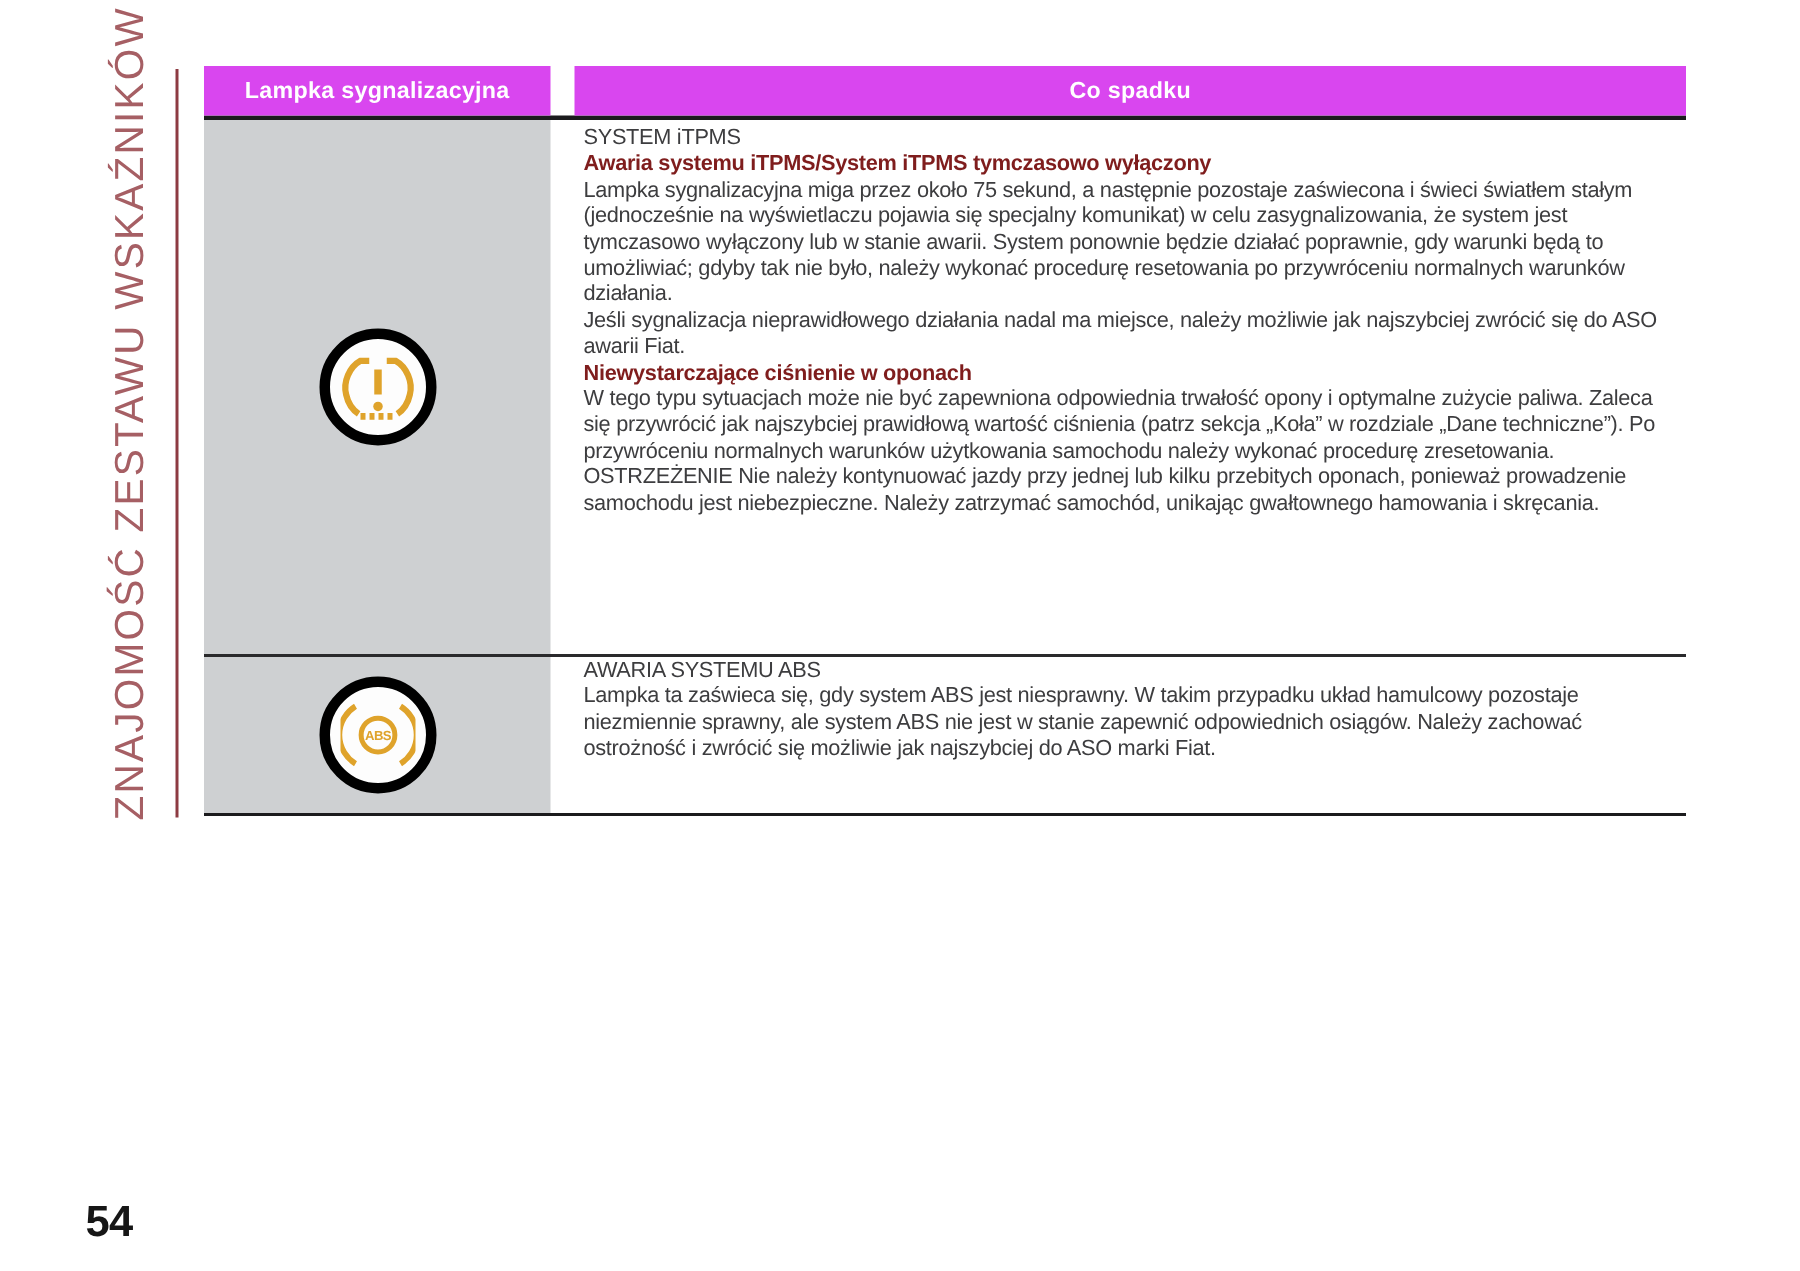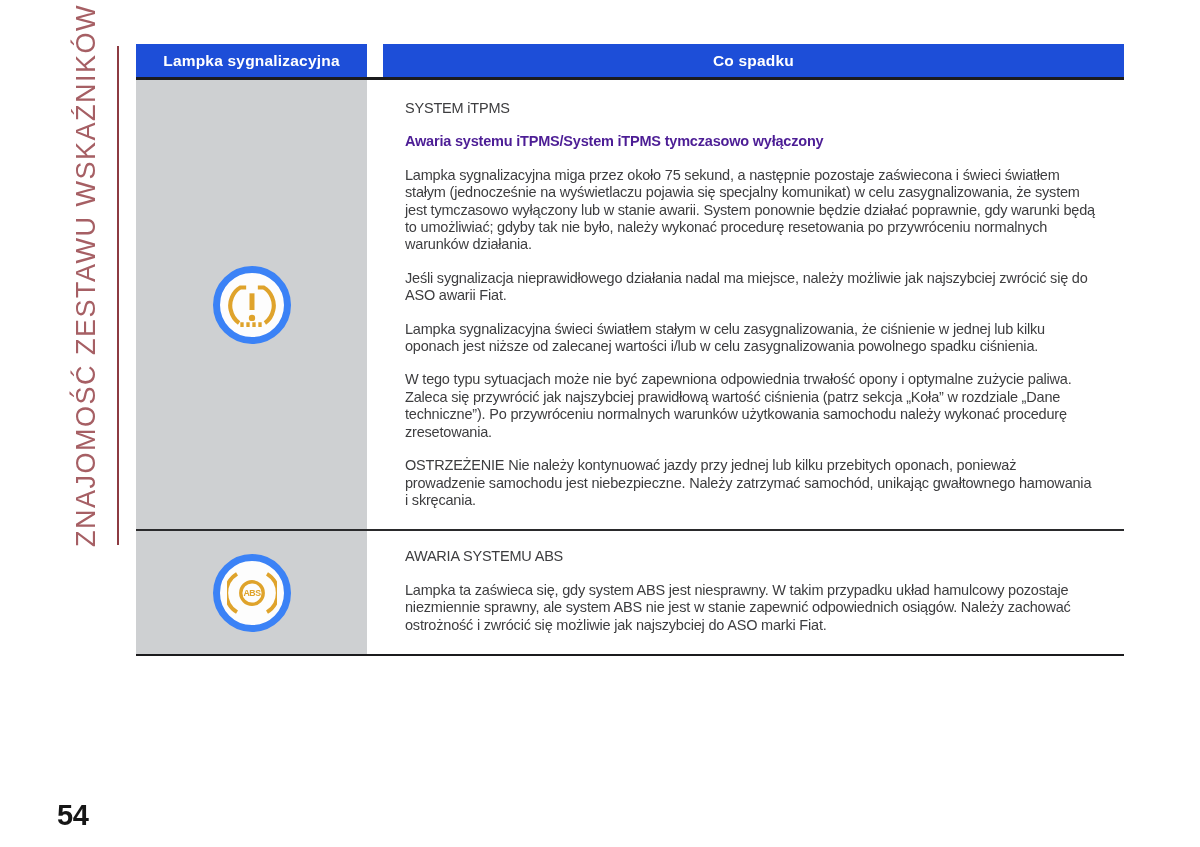--- a/index.html
+++ b/index.html
@@ -7,41 +7,41 @@
         font-family:"Liberation Sans",sans-serif;}
 
   
   .chapter{position:absolute;left:71px;top:547px;transform-origin:0 0;transform:rotate(-90deg);
            white-space:nowrap;font-size:27px;letter-spacing:1.5px;color:#a65f64;font-weight:400;}
   .chapter-rule{position:absolute;left:117px;top:46px;width:2px;height:499px;background:#8d3b42;}
 
   
   .wtable{position:absolute;left:136px;top:44px;width:988px;}
   .thead{display:flex;gap:16px;height:33px;}
-  .th{background:#1d4ed8;color:#ffffff;font-weight:bold;font-size:15.5px;
+  .th{background:#d946ef;color:#ffffff;font-weight:bold;font-size:15.5px;
       display:flex;align-items:center;justify-content:center;letter-spacing:0.2px;}
   .th-left{width:231px;flex:0 0 231px;}
   .th-right{flex:1;}
   .thead-rule{height:3px;background:#1b1b1d;}
 
   .row{display:flex;align-items:stretch;}
   .row-tpms{min-height:356px;}
   .row-abs{min-height:104px;}
   .cell-lamp{width:231px;flex:0 0 231px;background:#ced0d2;
              display:flex;align-items:center;justify-content:center;}
   .cell-desc{flex:1;padding:4px 10px 4px 22px;font-size:14.5px;line-height:17.4px;
              color:#3d3d3f;letter-spacing:-0.2px;}
-  .cell-desc p{margin:16px;}
-  .b{font-weight:bold;color:#4c1d95;}
+  .cell-desc p{margin:0;}
+  .b{font-weight:bold;color:#7f1d1d;}
   .row-abs .cell-desc{padding-top:1px;}
   .row-rule{height:2px;background:#2a2a2c;}
   .table-bottom-rule{height:2px;background:#1b1b1d;}
 
   
-  .lamp{width:78px;height:78px;box-sizing:border-box;border:7px solid #3b82f6;border-radius:50%;
+  .lamp{width:78px;height:78px;box-sizing:border-box;border:7px solid #000000;border-radius:50%;
         background:#fdfdfd;display:flex;align-items:center;justify-content:center;}
   .lamp svg{display:block;}
 
   .pagenum{position:absolute;left:57px;top:799px;font-size:29px;font-weight:bold;
            color:#161616;letter-spacing:-0.5px;}
 </style>
 </head>
 <body>
 
 <div class="page">
@@ -69,21 +69,21 @@
             </g>
             <circle cx="30" cy="45.5" r="3.8" fill="#dfa32b"></circle>
           </svg>
         </div>
       </div>
       <div class="cell-desc">
         <p>SYSTEM iTPMS</p>
         <p class="b">Awaria systemu iTPMS/System iTPMS tymczasowo wyłączony</p>
         <p>Lampka sygnalizacyjna miga przez około 75 sekund, a następnie pozostaje zaświecona i świeci światłem stałym (jednocześnie na wyświetlaczu pojawia się specjalny komunikat) w celu zasygnalizowania, że system jest tymczasowo wyłączony lub w stanie awarii. System ponownie będzie działać poprawnie, gdy warunki będą to umożliwiać; gdyby tak nie było, należy wykonać procedurę resetowania po przywróceniu normalnych warunków działania.</p>
         <p>Jeśli sygnalizacja nieprawidłowego działania nadal ma miejsce, należy możliwie jak najszybciej zwrócić się do ASO awarii Fiat.</p>
-        <p>Lampka sygnalizacyjna świeci światłem stałym w celu zasygnalizowania, że ciśnienie w jednej lub kilku oponach jest niższe od zalecanej wartości i/lub w celu zasygnalizowania powolnego spadku ciśnienia.</p>
+        <p class="b">Niewystarczające ciśnienie w oponach</p>
         <p>W tego typu sytuacjach może nie być zapewniona odpowiednia trwałość opony i optymalne zużycie paliwa. Zaleca się przywrócić jak najszybciej prawidłową wartość ciśnienia (patrz sekcja „Koła” w rozdziale „Dane techniczne”). Po przywróceniu normalnych warunków użytkowania samochodu należy wykonać procedurę zresetowania.</p>
         <p>OSTRZEŻENIE Nie należy kontynuować jazdy przy jednej lub kilku przebitych oponach, ponieważ prowadzenie samochodu jest niebezpieczne. Należy zatrzymać samochód, unikając gwałtownego hamowania i skręcania.</p>
       </div>
     </div>
 
     <div class="row-rule"></div>
 
     <div class="row row-abs">
       <div class="cell-lamp">
         <div class="lamp">

